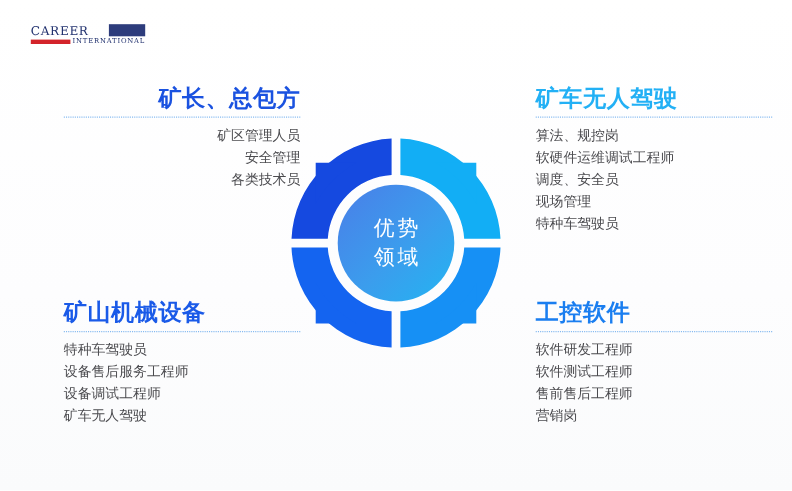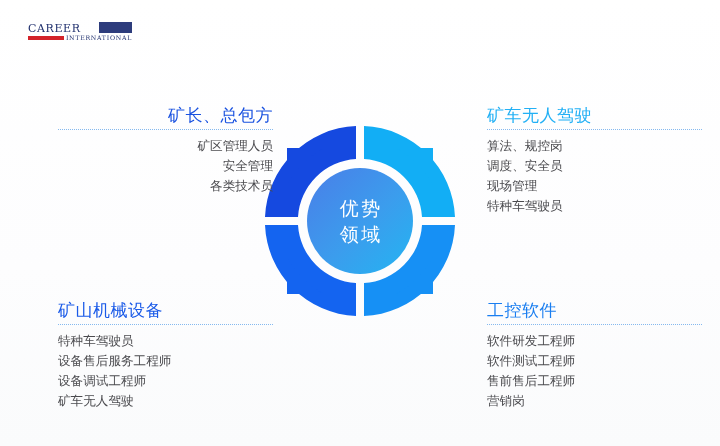--- a/index.html
+++ b/index.html
@@ -80,26 +80,25 @@
   .block {
     position: absolute;
     width: 215px;
   }
   .block-tl { left: 58px;  top: 78px;  text-align: right; }
   .block-tr { left: 487px; top: 78px;  text-align: left;  }
   .block-bl { left: 58px;  top: 273px; }
   .block-br { left: 487px; top: 273px; text-align: left;  }
 
   .block-title {
-    font-size: 17px;
-    font-weight: 400;
+    font-size: 21px;
+    font-weight: 700;
     line-height: 1.12;
     letter-spacing: 0.5px;
     white-space: nowrap;
-    margin-top: 28px;
   }
   .block-rule {
     height: 0;
     margin-top: 4px;
     border-top: 1.5px dotted #7fb6ef;
     opacity: 0.95;
   }
   .block-list {
     list-style: none;
     margin: 6px 0 0 0;
@@ -197,20 +196,21 @@
       <li>安全管理</li>
       <li>各类技术员</li>
     </ul>
   </div>
 
   <div class="block block-tr">
     <div class="block-title" style="color:#22b0f5">矿车无人驾驶</div>
     <div class="block-rule"></div>
     <ul class="block-list">
       <li>算法、规控岗</li>
+      <li>软硬件运维调试工程师</li>
       <li>调度、安全员</li>
       <li>现场管理</li>
       <li>特种车驾驶员</li>
     </ul>
   </div>
 
   <div class="block block-bl">
     <div class="block-title" style="color:#1a5ae8">矿山机械设备</div>
     <div class="block-rule"></div>
     <ul class="block-list">

